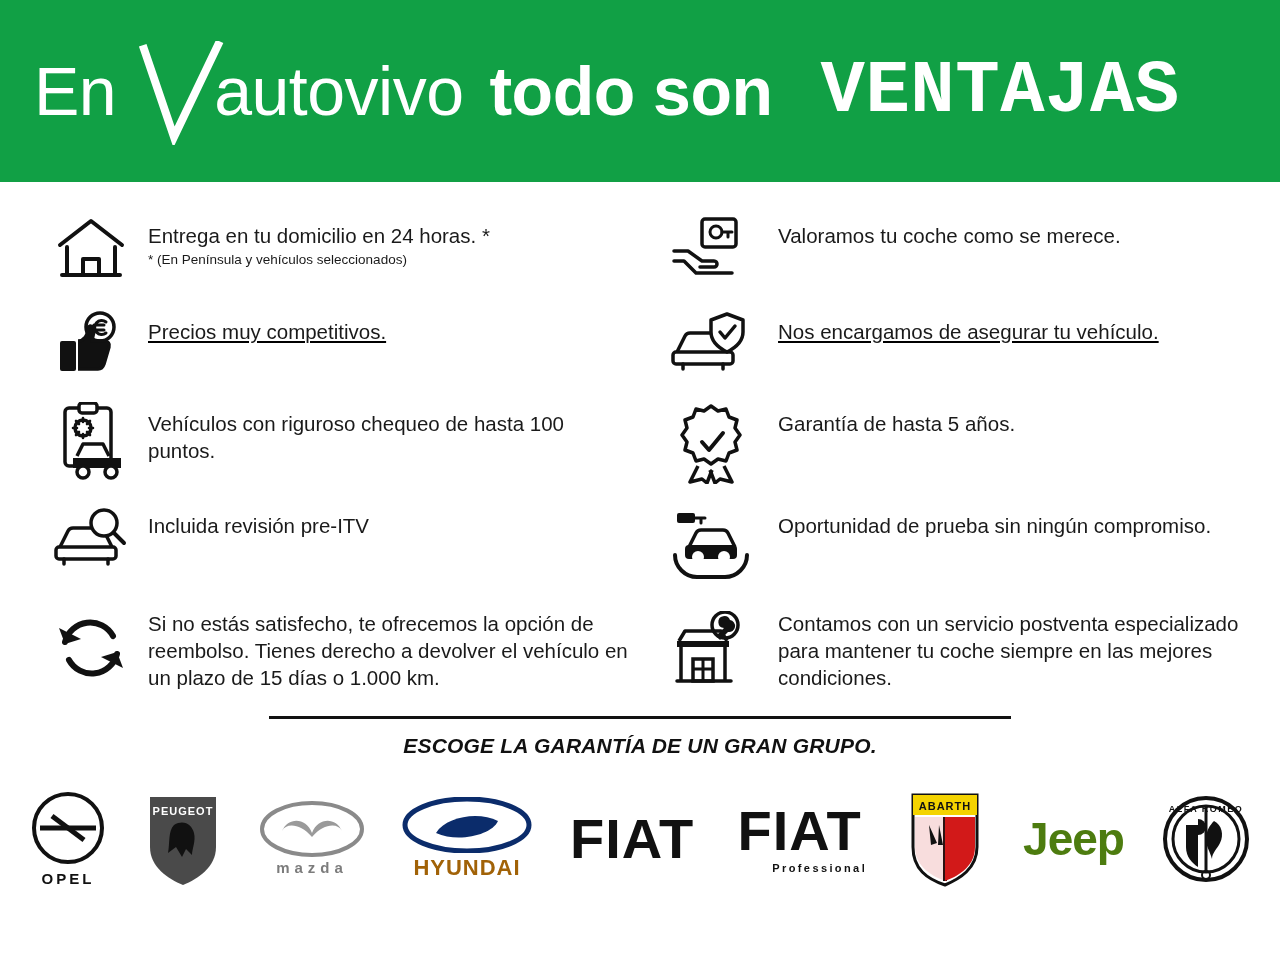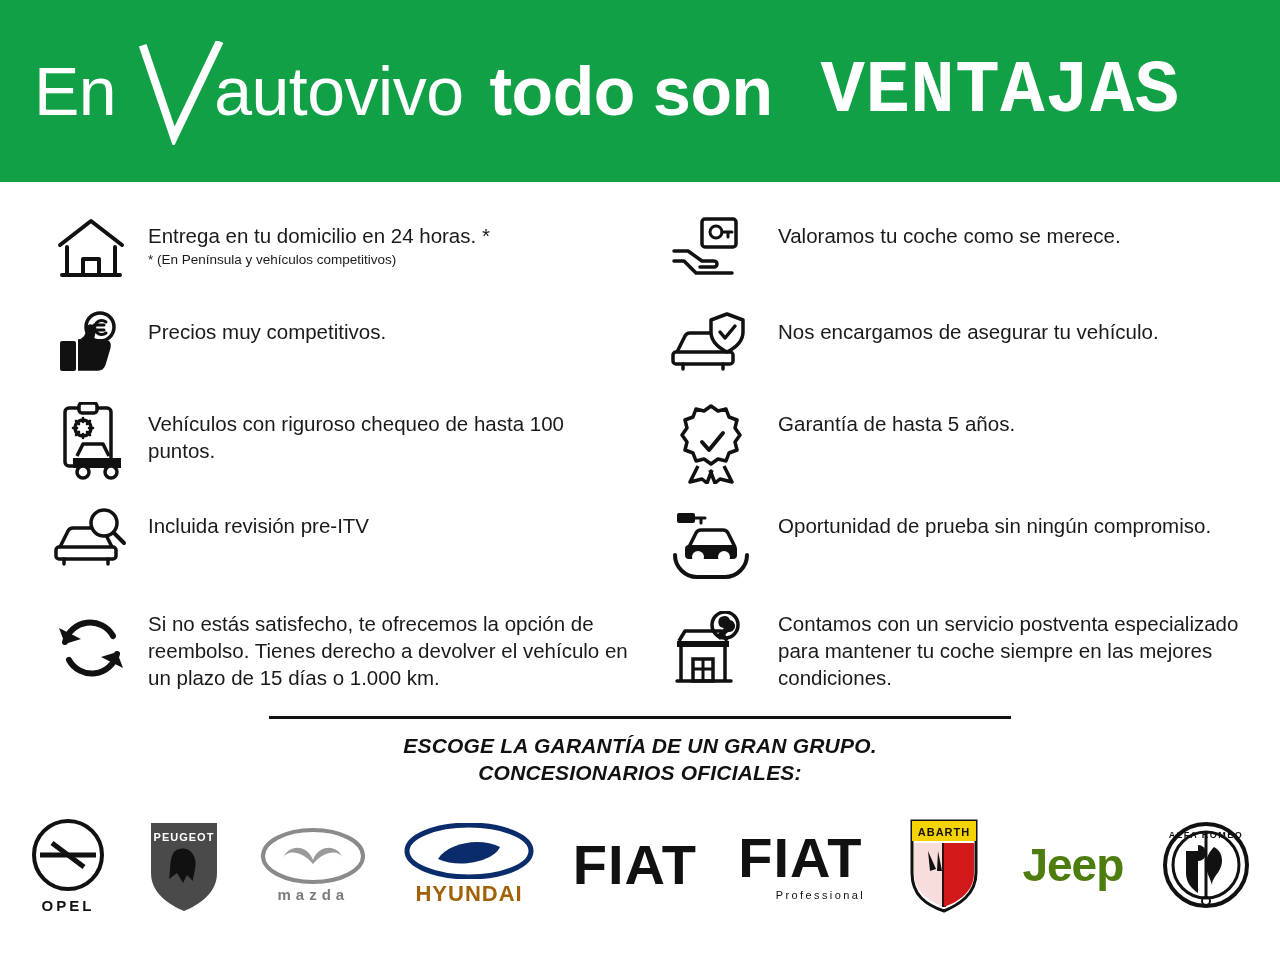--- a/index.html
+++ b/index.html
@@ -105,21 +105,21 @@
     font-size: 13.5px;
     line-height: 1.3;
     margin-top: 2px;
     color: #1a1a1a;
   }
   .item.tall .icon-box { height: 96px; }
   .item.tall3 .icon-box { height: 104px; }
 
   
   .r1 { height: 90px; }
-  .r2 { height: 86px; }
+  .r2 { height: 86px; text-decoration: underline; }
   .r3 { height: 96px; }
   .r4 { height: 92px; }
   .r5 { height: 104px; }
 
   
   .divider {
     width: 742px;
     height: 3px;
     background: #111111;
     margin: 10px auto 0 auto;
@@ -165,21 +165,21 @@
   .fiat-text {
     font-weight: 800;
     font-size: 56px;
     letter-spacing: 1px;
     color: #111111;
     line-height: 1;
   }
   .fiat-sub {
     font-size: 11px;
     letter-spacing: 2.4px;
-    font-weight: 400;
+    font-weight: 700;
     color: #111111;
     margin-top: 3px;
     margin-left: 40px;
   }
   .jeep-text {
     font-weight: 800;
     font-size: 46px;
     letter-spacing: -1px;
     color: #4d7c0f;
     line-height: 1;
@@ -218,21 +218,21 @@
       <div class="item r1">
         <div class="icon-box">
           <svg width="70" height="62" viewBox="0 0 70 62" fill="none" xmlns="http://www.w3.org/2000/svg">
             <path d="M4 28 L35 4 L66 28" stroke="#111" stroke-width="4" fill="none" stroke-linecap="round" stroke-linejoin="round"></path>
             <path d="M11 30 V58 M59 30 V58 M6 58 H64" stroke="#111" stroke-width="4" stroke-linecap="round"></path>
             <path d="M27 58 V42 H43 V58" stroke="#111" stroke-width="4" fill="none" stroke-linecap="round" stroke-linejoin="round"></path>
           </svg>
         </div>
         <div class="item-text">
           <span>Entrega en tu domicilio en 24 horas. *</span>
-          <span class="item-note">* (En Península y vehículos competitivos)</span>
+          <span class="item-note">* (En Península y vehículos seleccionados)</span>
         </div>
       </div>
 
       <div class="item r2">
         <div class="icon-box">
           <svg width="70" height="66" viewBox="0 0 70 66" fill="none" xmlns="http://www.w3.org/2000/svg">
             <circle cx="44" cy="16" r="14" stroke="#111" stroke-width="3.5" fill="none"></circle>
             <path d="M50 11 a7 7 0 1 0 0 11 M38 14 h10 M38 19 h10" stroke="#111" stroke-width="3" fill="none" stroke-linecap="round"></path>
             <path d="M22 30 c6 0 10-6 10-12 0-4 6-4 6 1 0 4-2 8-2 11 h12 c4 0 6 3 5 6 l-5 17 c-1 3-3 5-6 5 H22" stroke="#111" stroke-width="3.5" fill="#111" stroke-linejoin="round"></path>
             <rect x="4" y="30" width="16" height="30" rx="2" fill="#111"></rect>
@@ -354,21 +354,20 @@
         <div class="item-text">Contamos con un servicio postventa especializado para mantener tu coche siempre en las mejores condiciones.</div>
       </div>
 
     </div>
   </div>
 
   <div class="divider"></div>
 
   <div class="footer-title">
     <div>ESCOGE LA GARANTÍA DE UN GRAN GRUPO.</div>
-    <div>CONCESIONARIOS OFICIALES:</div>
   </div>
 
   <div class="logos">
 
     <div class="logo">
       <svg width="76" height="76" viewBox="0 0 76 76" fill="none" xmlns="http://www.w3.org/2000/svg">
         <circle cx="38" cy="38" r="34" stroke="#111" stroke-width="4" fill="none"></circle>
         <path d="M10 38 h56" stroke="#111" stroke-width="5"></path>
         <path d="M22 26 l32 24" stroke="#111" stroke-width="5"></path>
       </svg>

